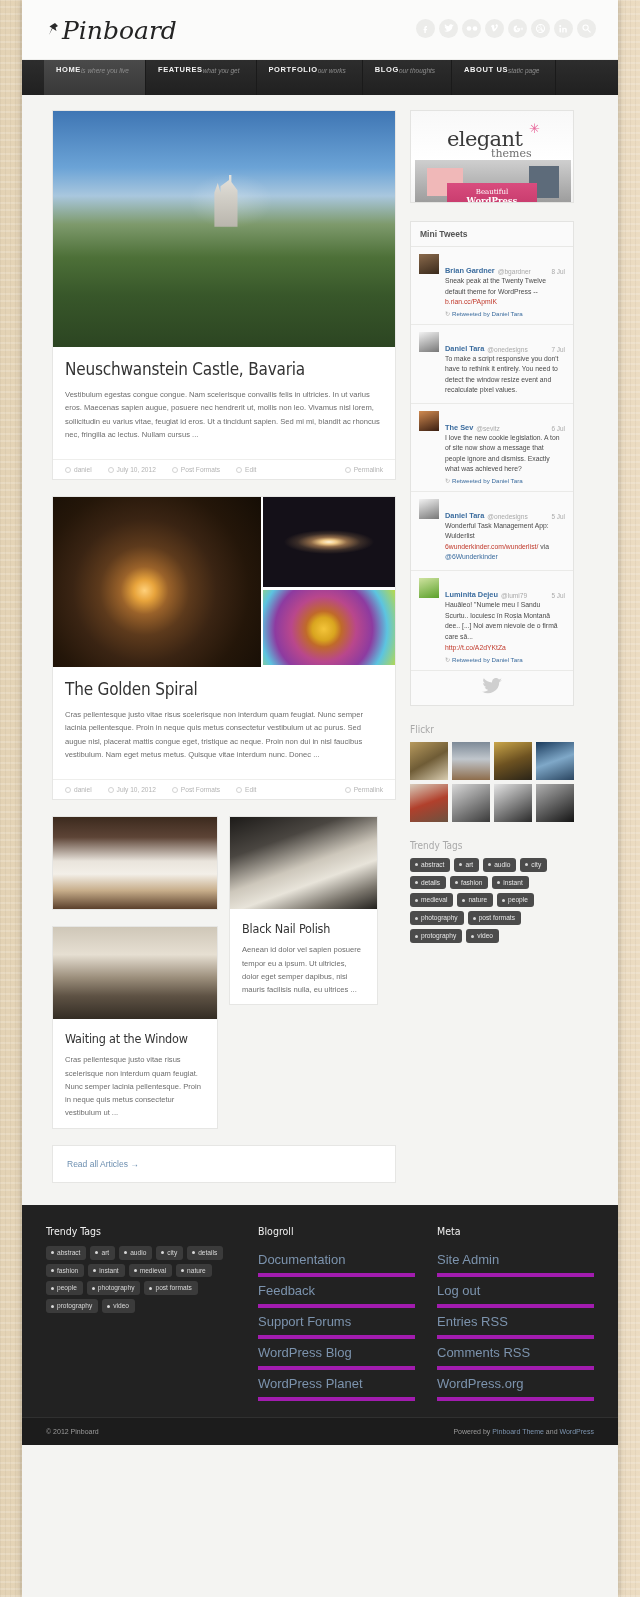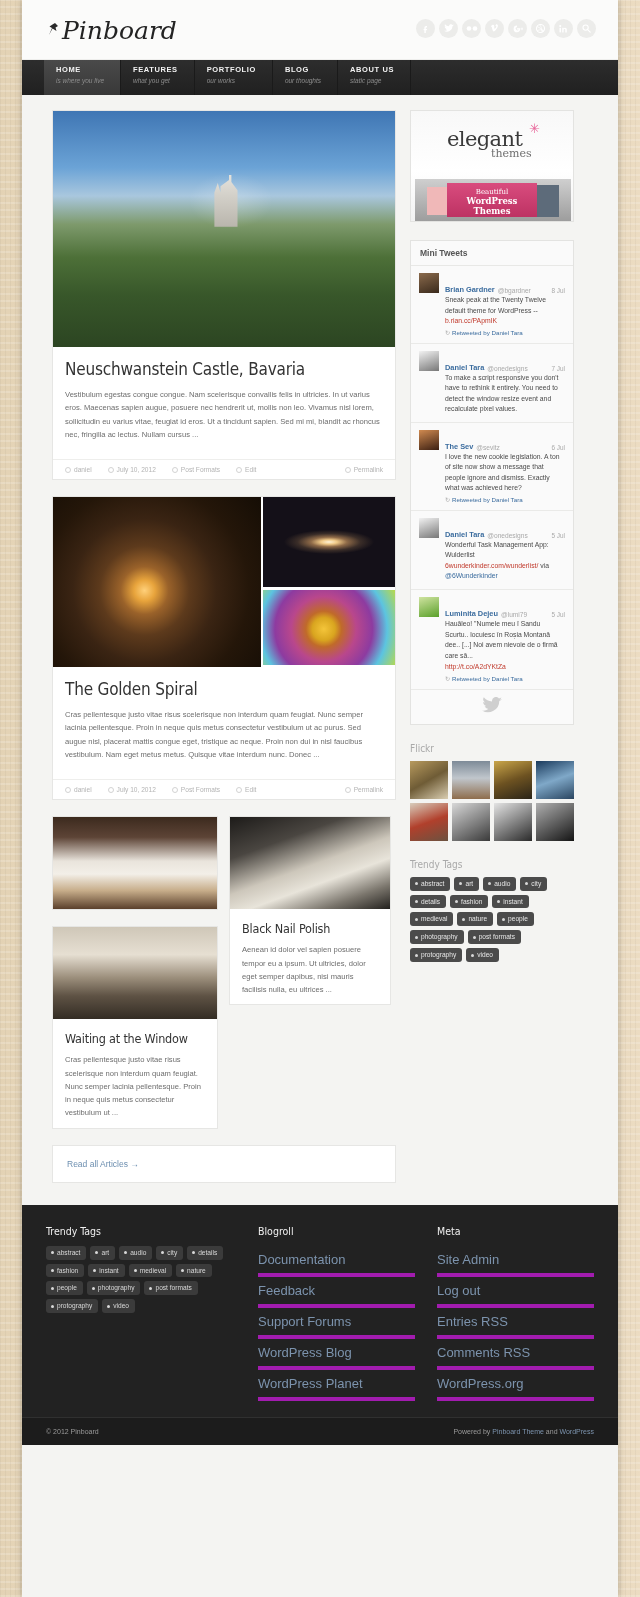--- a/index.html
+++ b/index.html
@@ -79,22 +79,22 @@
     background: linear-gradient(180deg,#2d2d2d 0%, #202020 100%);
     display: flex;
     align-items: stretch;
     padding-left: 22px;
   }
   .nav-item {
     padding: 5px 16px 0 12px;
     min-width: 56px;
     color: #fff;
     display: flex;
-    flex-direction: column;
-    justify-content: flex-start;
+    flex-direction: row;
+    justify-content: flex-end;
     border-right: 1px solid #1a1a1a;
   }
   .nav-item.active {
     background: linear-gradient(180deg,#4a4a4a 0%, #383838 100%);
   }
   .nav-item .nl {
     font-size: 7.5px;
     font-weight: bold;
     letter-spacing: 0.6px;
     color: #f2f2f2;
@@ -209,21 +209,21 @@
     background: #fff;
     border: 1px solid #e6e6e4;
     padding: 13px 14px;
     font-size: 8.5px;
     color: #6d8fb0;
     margin-bottom: 16px;
   }
 
   
   .ad {
-    width: 164px; height: 112px;
+    width: 164px; height: 93px;
     background: linear-gradient(180deg,#f8f8f8 0%, #ffffff 55%, #f2f2f2 100%);
     border: 1px solid #e3e3e1;
     position: relative; overflow: hidden;
   }
   .ad .et {
     position: absolute; left: 36px; top: 16px;
     font-family: "DejaVu Serif", serif;
     font-size: 21px; color: #3a3a3a; letter-spacing: -0.6px;
   }
   .ad .et2 {
@@ -499,21 +499,21 @@
             <div class="img img-latte"></div>
           </div>
           <div class="post small">
             <div class="img img-window"></div>
             <div class="post-body">
               <h2 class="post-title">Waiting at the Window</h2>
               <p class="post-excerpt">Cras pellentesque justo vitae risus scelerisque non interdum quam feugiat. Nunc semper lacinia pellentesque. Proin in neque quis metus consectetur vestibulum ut ...</p>
             </div>
           </div>
         </div>
-        <div style="width:162px;">
+        <div style="width:149px;">
           <div class="post small">
             <div class="img img-nails"></div>
             <div class="post-body">
               <h2 class="post-title">Black Nail Polish</h2>
               <p class="post-excerpt">Aenean id dolor vel sapien posuere tempor eu a ipsum. Ut ultricies, dolor eget semper dapibus, nisi mauris facilisis nulla, eu ultrices ...</p>
             </div>
           </div>
         </div>
       </div>
 

